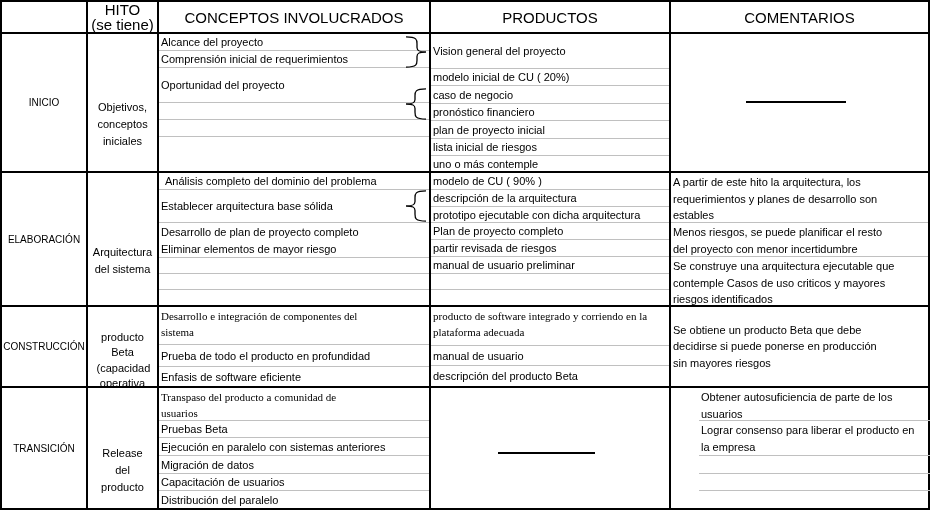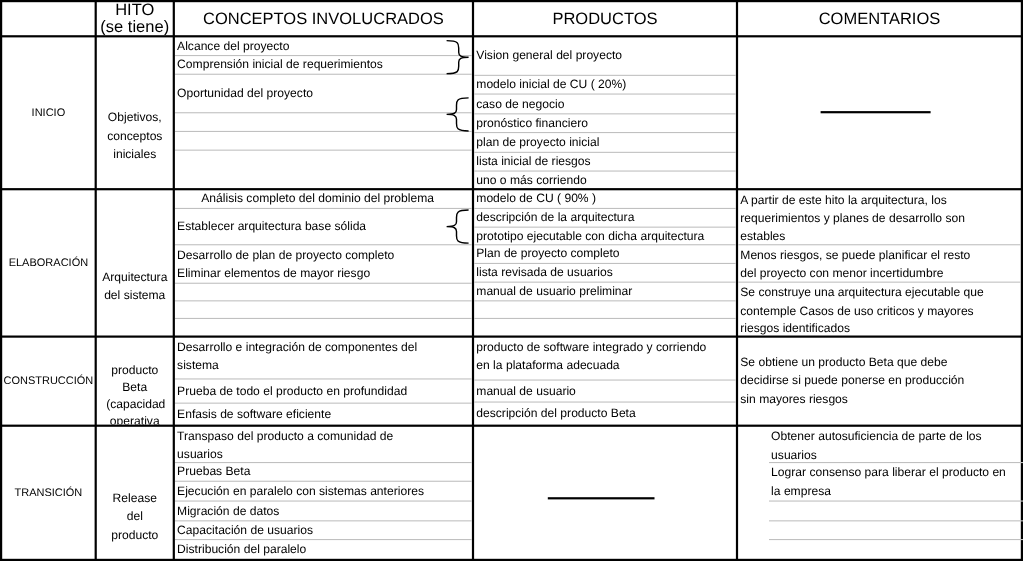--- a/index.html
+++ b/index.html
@@ -9,25 +9,25 @@
   .hlne{position:absolute;height:2px;background:#000;}
   .cell{position:absolute;overflow:hidden;}
   .hd{display:flex;align-items:center;justify-content:center;text-align:center;
       font-size:15px;line-height:15px;}
   .fase{display:flex;align-items:center;justify-content:center;text-align:center;font-size:10px;}
   .hito{display:flex;align-items:center;justify-content:center;text-align:center;line-height:17px;}
   .hito span{display:block;margin-top:44px;}
   .rows{position:absolute;}
   .r{box-sizing:border-box;border-bottom:1px solid #c0c0c0;display:flex;align-items:center;
      padding-left:2px;white-space:nowrap;overflow:hidden;}
-  .r.w{display:block;white-space:normal;line-height:16px;padding-top:1px;}
+  .r.w{display:block;white-space:normal;line-height:16px;padding-top:1px;font-family:Liberation Serif, serif;}
   .r.w span{display:block;}
   .r.nb{border-bottom:none;}
   .r.last{border-bottom:none;}
-  .r.pad{padding-left:24px;}
+  .r.pad{padding-left:6px;}
   .cmt{box-sizing:border-box;border-bottom:1px solid #c0c0c0;line-height:16.5px;
        padding:1px 0 0 2px;overflow:hidden;}
   .cmt.last{border-bottom:none;}
   .cmt span{display:block;}
   .merge{display:flex;align-items:center;padding-left:2px;line-height:16.5px;}
   .merge span{display:block;}
   .dash{position:absolute;border-top:2px solid #000;}
   .brace{position:absolute;}
   .brace svg{display:block;width:100%;height:100%;}
 </style>
@@ -78,21 +78,21 @@
     <div class="r" style="height:17px"></div>
     <div class="r last" style="height:16px"></div>
   </div>
   <div class="cell rows" style="left:431px;top:34px;width:238px;height:137px">
     <div class="r" style="height:35px">Vision general del proyecto</div>
     <div class="r" style="height:17px">modelo inicial de CU ( 20%)</div>
     <div class="r" style="height:18px">caso de negocio</div>
     <div class="r" style="height:17px">pronóstico financiero</div>
     <div class="r" style="height:18px">plan de proyecto inicial</div>
     <div class="r" style="height:17px">lista inicial de riesgos</div>
-    <div class="r last" style="height:15px">uno o más corriendo</div>
+    <div class="r last" style="height:15px">uno o más contemple</div>
   </div>
   <div class="dash" style="left:746px;top:101px;width:100px"></div>
 
   <div class="brace" style="left:404px;top:36px;width:24px;height:32px">
     <svg viewBox="0 0 24 100" preserveAspectRatio="none">
       <path d="M2,3 C13,3 13,12 13,24 L13,36 C13,46 15,50 22,50 C15,50 13,54 13,64 L13,76 C13,88 13,97 2,97" fill="none" stroke="#000" stroke-width="1.3" vector-effect="non-scaling-stroke"></path>
     </svg>
   </div>
   <div class="brace" style="left:404px;top:88px;width:24px;height:32px">
     <svg viewBox="0 0 24 100" preserveAspectRatio="none">
@@ -113,21 +113,21 @@
     <div class="r" style="height:18px">Eliminar elementos de mayor riesgo</div>
     <div class="r" style="height:16px"></div>
     <div class="r" style="height:16px"></div>
     <div class="r last" style="height:15px"></div>
   </div>
   <div class="cell rows" style="left:431px;top:173px;width:238px;height:132px">
     <div class="r" style="height:17px">modelo de CU ( 90% )</div>
     <div class="r" style="height:17px">descripción de la arquitectura</div>
     <div class="r" style="height:16px">prototipo ejecutable con dicha arquitectura</div>
     <div class="r" style="height:17px">Plan de proyecto completo</div>
-    <div class="r" style="height:17px">lista revisada de usuarios</div>
+    <div class="r" style="height:17px">partir revisada de riesgos</div>
     <div class="r" style="height:17px">manual de usuario preliminar</div>
     <div class="r" style="height:16px"></div>
     <div class="r last" style="height:15px"></div>
   </div>
   <div class="cell rows" style="left:671px;top:173px;width:257px;height:132px">
     <div class="cmt" style="height:50px">
       <span style="max-width:222px">A partir de este hito la arquitectura, los requerimientos y planes de desarrollo son estables</span>
     </div>
     <div class="cmt" style="height:34px">
       <span style="max-width:222px">Menos riesgos, se puede planificar el resto del proyecto con menor incertidumbre</span>

